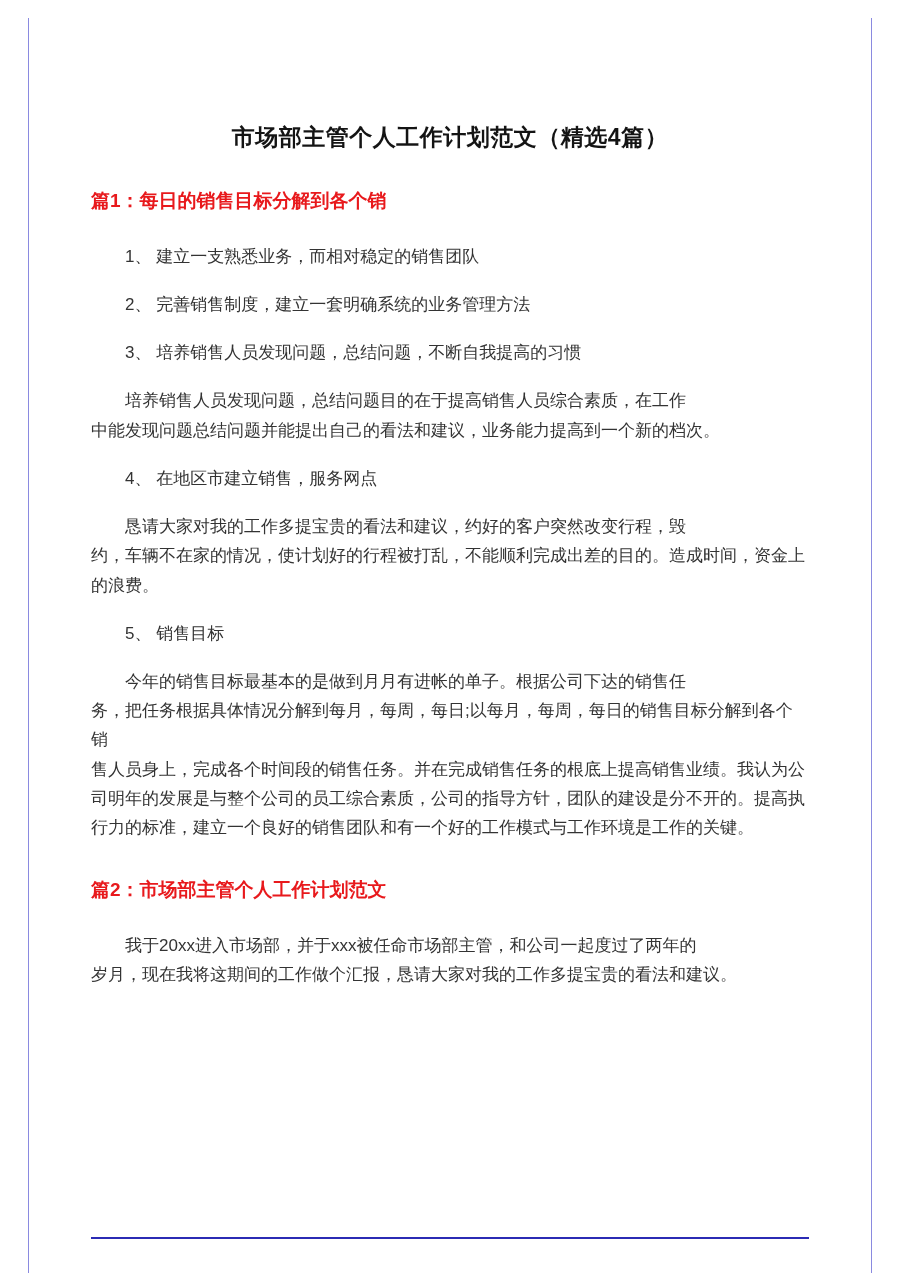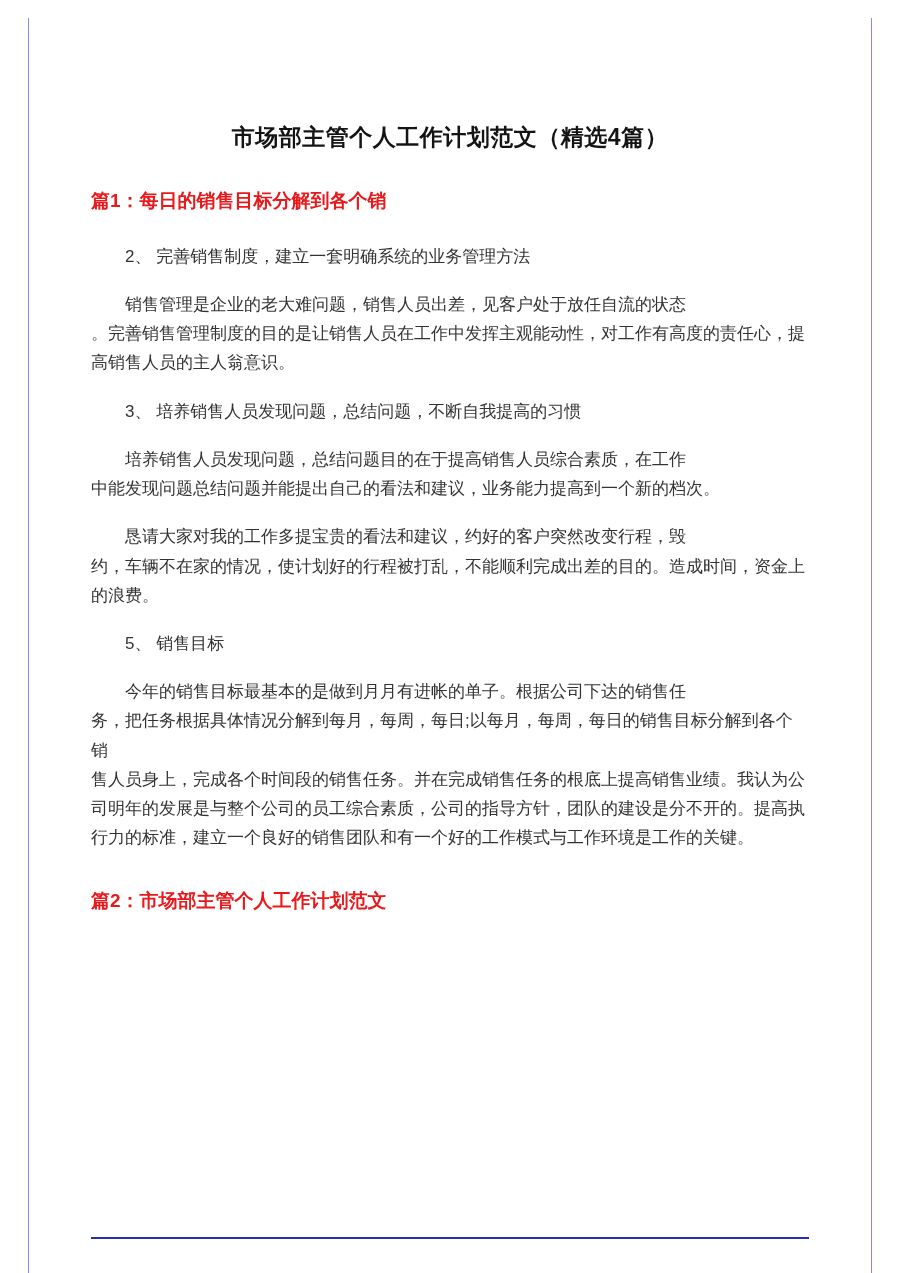--- a/index.html
+++ b/index.html
@@ -37,33 +37,34 @@
   }
 </style>
 </head>
 <body>
 
 <div class="page">
   <h1 class="doc-title">市场部主管个人工作计划范文（精选4篇）</h1>
 
   <main class="blocks">
       <div class="block heading">篇1：每日的销售目标分解到各个销</div>
+      <div class="block item">1、 建立一支熟悉业务，而相对稳定的销售团队</div>
       <div class="block item">2、 完善销售制度，建立一套明确系统的业务管理方法</div>
-      <div class="block paragraph">销售管理是企业的老大难问题，销售人员出差，见客户处于放任自流的状态
-。完善销售管理制度的目的是让销售人员在工作中发挥主观能动性，对工作有高度的责任心，提
-高销售人员的主人翁意识。</div>
       <div class="block item">3、 培养销售人员发现问题，总结问题，不断自我提高的习惯</div>
       <div class="block paragraph">培养销售人员发现问题，总结问题目的在于提高销售人员综合素质，在工作
 中能发现问题总结问题并能提出自己的看法和建议，业务能力提高到一个新的档次。</div>
+      <div class="block item">4、 在地区市建立销售，服务网点</div>
       <div class="block paragraph">恳请大家对我的工作多提宝贵的看法和建议，约好的客户突然改变行程，毁
 约，车辆不在家的情况，使计划好的行程被打乱，不能顺利完成出差的目的。造成时间，资金上
 的浪费。</div>
       <div class="block item">5、 销售目标</div>
       <div class="block paragraph">今年的销售目标最基本的是做到月月有进帐的单子。根据公司下达的销售任
 务，把任务根据具体情况分解到每月，每周，每日;以每月，每周，每日的销售目标分解到各个销
 售人员身上，完成各个时间段的销售任务。并在完成销售任务的根底上提高销售业绩。我认为公
 司明年的发展是与整个公司的员工综合素质，公司的指导方针，团队的建设是分不开的。提高执
 行力的标准，建立一个良好的销售团队和有一个好的工作模式与工作环境是工作的关键。</div>
       <div class="block heading">篇2：市场部主管个人工作计划范文</div>
+      <div class="block paragraph">我于20xx进入市场部，并于xxx被任命市场部主管，和公司一起度过了两年的
+岁月，现在我将这期间的工作做个汇报，恳请大家对我的工作多提宝贵的看法和建议。</div>
     </main>
 
   <div class="bottom-rule"></div>
 </div>
 
 </body></html>

